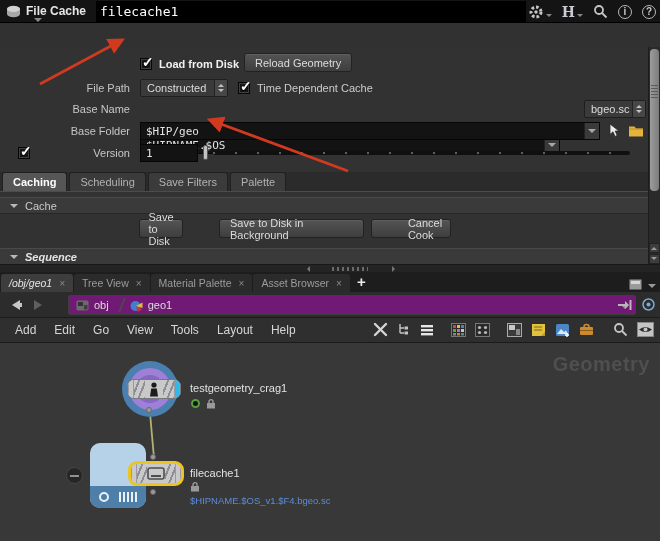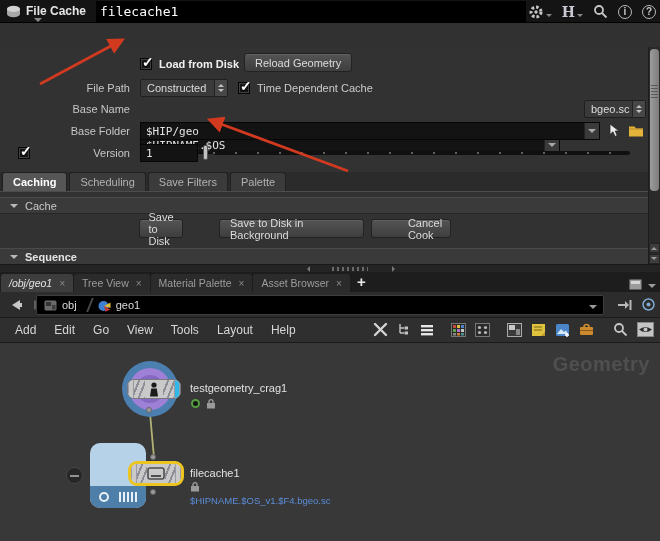--- a/index.html
+++ b/index.html
@@ -70,21 +70,21 @@
   
   .panetabs { position:absolute; top:272px; left:0; width:660px; height:20px; background:#1d1d1d; display:flex; align-items:flex-end; padding-left:1px; gap:1px; }
   .wtab { display:flex; align-items:center; gap:7px; padding:3px 8px; border-radius:3px 3px 0 0; background:#2b2b2b; color:#9c9c9c; font-size:10.5px; }
   .wtab.active { background:#3d3d3d; color:#e4e4e4; font-style:italic; }
   .wtab .x { color:#8a8a8a; font-size:10px; }
   .plus { color:#e8e8e8; font-size:15px; font-weight:bold; padding:0 6px 2px; }
   .panetabs-right { position:absolute; right:4px; top:4px; display:flex; align-items:center; gap:6px; }
   
   .pathbar { position:absolute; top:292px; left:0; width:660px; height:26px; background:#2c2c2c; border-bottom:1px solid #1b1b1b; display:flex; align-items:center; }
   .navarrow { margin-left:8px; }
-  .crumb { position:absolute; left:36px; top:3px; width:568px; height:20px; background:#000000; border:1px solid #3e3e3e; border-radius:2px; display:flex; align-items:center; color:#dcdcdc; }
+  .crumb { position:absolute; left:68px; top:3px; width:568px; height:20px; background:#701a75; border:1px solid #3e3e3e; border-radius:2px; display:flex; align-items:center; color:#dcdcdc; }
   .crumb .seg { display:flex; align-items:center; gap:5px; padding:0 7px; }
   .crumb .chev { width:7px; height:14px; border-right:2px solid #4a4a4a; transform:skewX(-22deg); }
   .crumb .endcaret { margin-left:auto; margin-right:6px; border:4px solid transparent; border-top-color:#999; margin-top:8px; }
   .pathbar-right { position:absolute; right:4px; top:5px; display:flex; gap:8px; align-items:center; }
   
   .menubar { position:absolute; top:318px; left:0; width:660px; height:25px; background:#2f2f2f; border-bottom:1px solid #1a1a1a; display:flex; align-items:center; }
   .menuitem { padding:0 9px; font-size:12px; color:#d6d6d6; }
   .menuicons { position:absolute; right:6px; top:4px; display:flex; align-items:center; gap:9px; }
   
   .network { position:absolute; top:343px; left:0; width:660px; height:198px; background:#383838; overflow:hidden; }
@@ -234,21 +234,21 @@
 
     <div class="sechead" style="top:150px;">
       <span class="tri"></span>
       <span class="title">Cache</span>
     </div>
     <div class="prow" style="top:172px;">
       <span class="hbtn" style="left:139px; width:44px;">Save to Disk</span>
       <span class="hbtn" style="left:219px; width:145px;">Save to Disk in Background</span>
       <span class="hbtn" style="left:371px; width:80px;padding-left:38px;">Cancel Cook</span>
     </div>
-    <div class="sechead seq" style="top:201px;">
+    <div class="sechead seq" style="top:201px;font-style:italic;">
       <span class="tri"></span>
       <span class="title">Sequence</span>
     </div>
 
     <div class="vscroll">
       <span class="vthumb"></span>
       <span class="vgrip"></span>
       <span class="varrow up">
           <i></i>
         </span>

